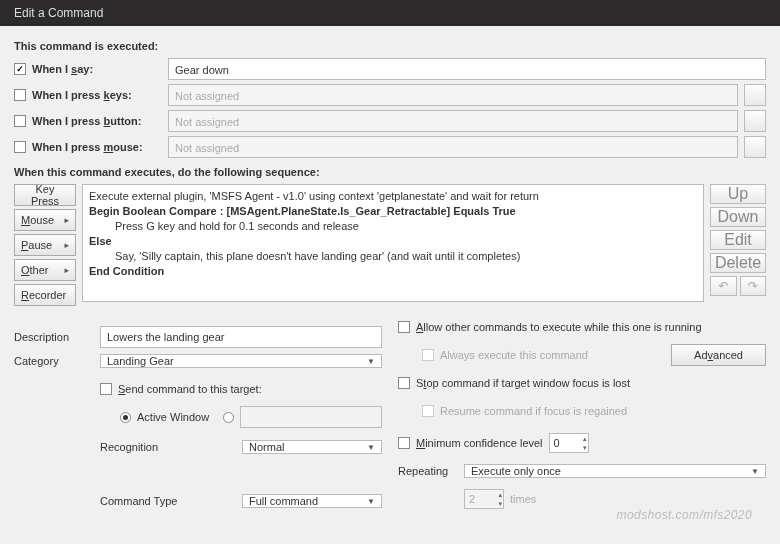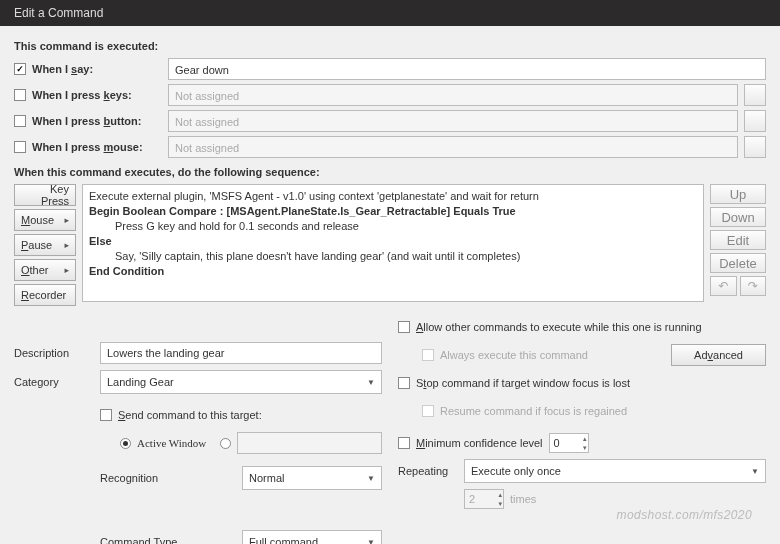--- a/index.html
+++ b/index.html
@@ -13,33 +13,33 @@
   .cb.checked::after { content: "✓"; color: #000; font-weight: bold; }
   .trigger-label { width: 130px; font-size: 11px; }
   .trigger-label b { font-weight: bold; }
   .trigger-label u { text-decoration: underline; }
   .trigger-input { flex: 1; border: 1px solid #bbb; background: #fff; height: 22px; line-height: 22px; padding: 0 6px; font-size: 11px; }
   .trigger-input.placeholder { color: #aaa; background:#f5f5f5; }
   .small-btn { width: 22px; height: 22px; border: 1px solid #bbb; background: linear-gradient(#fdfdfd,#eaeaea); flex-shrink:0; }
   
   .exec-area { display: flex; gap: 6px; margin-top: 4px; }
   .side-btns { display: flex; flex-direction: column; gap: 3px; width: 62px; }
-  .side-btn { height: 22px; border: 1px solid #aaa; background: linear-gradient(#fdfdfd,#e6e6e6); font-size: 11px; text-align: right; padding: 0 6px; display:flex; align-items:center; justify-content:space-between; }
+  .side-btn { height: 22px; border: 1px solid #aaa; background: linear-gradient(#fdfdfd,#e6e6e6); font-size: 11px; text-align: center; padding: 0 6px; display:flex; align-items:center; justify-content:space-between; }
   .side-btn .arrow { font-size: 9px; color:#555; }
   .script-box { flex: 1; border: 1px solid #bbb; background: #fff; height: 118px; padding: 4px 6px; font-size: 11px; line-height: 15px; overflow: hidden; }
   .script-box .ind1 { padding-left: 26px; }
   .right-btns { display:flex; flex-direction:column; gap:3px; width: 56px; }
-  .right-btn { height: 20px; border: 1px solid #bbb; background: linear-gradient(#fdfdfd,#eaeaea); font-size: 13px; color:#888; display:flex; align-items:center; justify-content:center; }
+  .right-btn { height: 20px; border: 1px solid #bbb; background: linear-gradient(#fdfdfd,#eaeaea); font-size: 16px; color:#888; display:flex; align-items:center; justify-content:center; }
   .undo-row { display:flex; gap:3px; margin-top:0px; }
   .undo-btn { flex:1; height:20px; border:1px solid #bbb; background:linear-gradient(#fdfdfd,#eaeaea); color:#aaa; display:flex; align-items:center; justify-content:center; font-size:12px; }
   
-  .form-grid { display: grid; grid-template-columns: 82px 1fr; row-gap: 6px; column-gap: 4px; margin-top: 26px; align-items:center; }
+  .form-grid { display: grid; grid-template-columns: 82px 1fr; row-gap: 6px; column-gap: 4px; margin-top: 10px; align-items:center; }
   .form-label { font-size: 11px; }
   .text-input { border: 1px solid #bbb; background:#fff; height: 22px; padding: 0 6px; font-size: 11px; width:100%; display:flex; align-items:center; }
-  .dropdown { border: 1px solid #bbb; background:#fff; height: 24px; padding: 0 6px; font-size: 11px; display:flex; align-items:center; justify-content:space-between; }
+  .dropdown { border: 1px solid #bbb; background:#fff; height: 14px; padding: 0 6px; font-size: 11px; display:flex; align-items:center; justify-content:space-between; }
   .dropdown .tri { font-size: 8px; color:#555; }
   
   .two-col { display: grid; grid-template-columns: 1fr 1fr; gap: 16px; margin-top: 10px; }
   .col { display:flex; flex-direction:column; gap:6px; }
   .row { display:flex; align-items:center; gap:6px; height:22px; }
   .disabled { color:#aaa; }
   .radio { width:11px; height:11px; border:1px solid #888; border-radius:50%; background:#fff; display:inline-flex; align-items:center; justify-content:center; flex-shrink:0; }
   .radio.sel::after { content:""; width:5px; height:5px; background:#333; border-radius:50%; }
   .spinner { border:1px solid #bbb; background:#fff; height:20px; width:40px; display:flex; align-items:center; padding:0 4px; font-size:11px; position:relative; }
   .spinner::after { content:"▴\A▾"; white-space:pre; position:absolute; right:1px; top:0px; font-size:7px; line-height:9px; text-align:center; color:#666; }
@@ -133,21 +133,21 @@
         <div class="form-label">Category</div>
         <div class="dropdown">
             <span>Landing Gear</span>
             <span class="tri">▼</span>
           </div>
       </div>
       <div class="row" style="margin-top:4px; padding-left:86px;">
         <span class="cb"></span>
         <span><u>S</u>end command to this target:</span>
       </div>
-      <div class="row" style="padding-left:106px;font-family:Liberation Serif, serif;">
+      <div class="row" style="padding-left:106px;">
         <span class="radio sel"></span>
         <span>Active Window</span>
         <span class="radio" style="margin-left:8px;"></span>
         <div class="text-input disabled" style="flex:1; background:#f3f3f3;"></div>
       </div>
       <div class="lower-grid" style="padding-left:86px;gap:40px;">
         <div class="form-label">Recognition</div>
         <div class="dropdown">
             <span>Normal</span>
             <span class="tri">▼</span>

